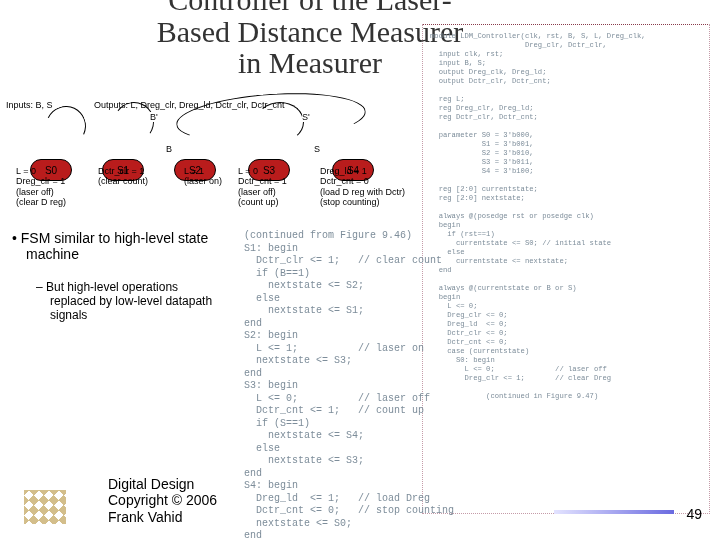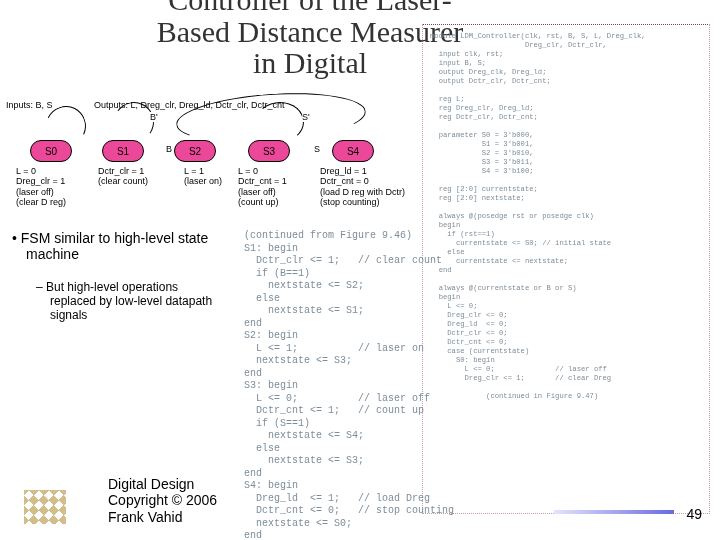--- a/index.html
+++ b/index.html
@@ -46,23 +46,23 @@
   .fsm {
     position:absolute;
     left:16px; top:130px;
     width:400px; height:100px;
   }
   .state {
     position:absolute;
     width:42px; height:22px;
     border:1px solid #000;
     border-radius:11px;
-    background:#ec4899;
+    background:#b91c1c;
     font-size:10px;
-    display:flex; align-items:center; justify-content:center;
+    display:flex; align-items:center; justify-content:center;margin-top:19px;
   }
   .arc {
     position:absolute;
     border:1px solid #000;
     border-radius:50%;
     border-bottom-color:transparent;
     border-left-color:transparent;
     background:transparent;
   }
   .arclbl {
@@ -160,21 +160,21 @@
   }
 </style>
 </head>
 <body>
 
 <div class="code-box-border"></div>
 
 <div class="title">
   <span>Controller of the Laser-</span><br>
   <span>Based Distance Measurer</span><br>
-  <span>in Digital</span>
+  <span>in Measurer</span>
 </div>
 
 <div class="io inputs">Inputs: B, S</div>
 <div class="io outputs">Outputs: L, Dreg_clr, Dreg_ld, Dctr_clr, Dctr_cnt</div>
 
 <div class="fsm">
   <div class="arc" style="left:30px; top:-24px; width:40px; height:40px; transform:rotate(-20deg);"></div>
   <div class="arc" style="left:98px; top:-28px; width:40px; height:40px; transform:rotate(-10deg);"></div>
   <div class="arc" style="left:240px; top:-28px; width:48px; height:40px;"></div>
   <div class="bigloop" style="left:160px; top:-36px;"></div>

